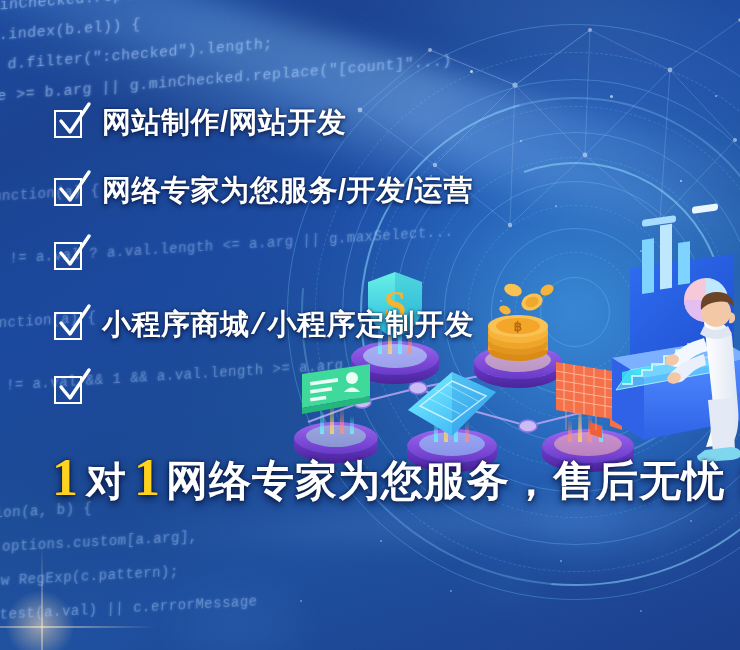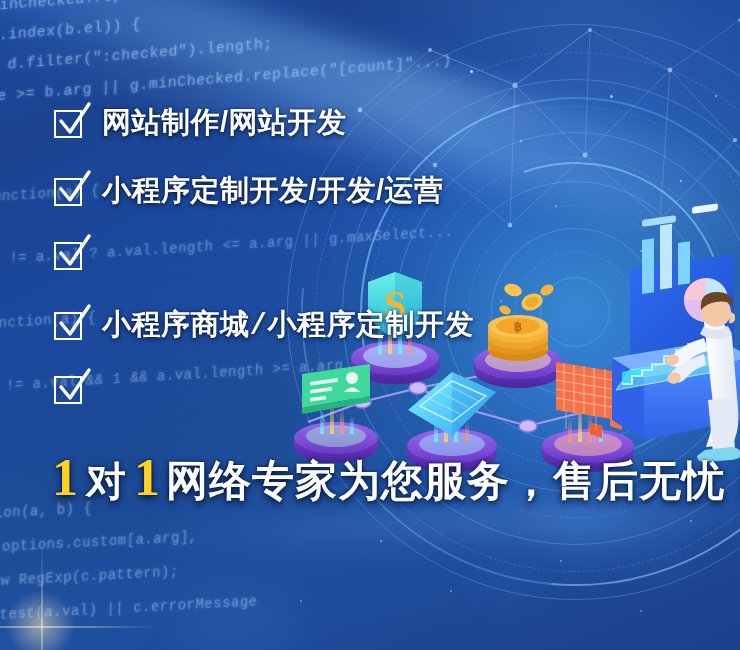--- a/index.html
+++ b/index.html
@@ -453,21 +453,21 @@
       <span class="feature-label">网站制作/网站开发</span>
     </div>
 
     <div class="feature-row" style="left:54px;top:171px;">
       <span class="cb">
         <span class="box"></span>
         <svg viewBox="0 0 40 40">
             <path d="M6 19 L15 30 L34 2" fill="none" stroke="#ffffff" stroke-width="3.4" stroke-linecap="round" stroke-linejoin="round"></path>
           </svg>
       </span>
-      <span class="feature-label">小程序定制开发/开发/运营</span>
+      <span class="feature-label">网络专家为您服务/开发/运营</span>
     </div>
 
     <div class="feature-row" style="left:54px;top:238px;">
       <span class="cb">
         <span class="box"></span>
         <svg viewBox="0 0 40 40">
             <path d="M6 19 L15 30 L34 2" fill="none" stroke="#ffffff" stroke-width="3.4" stroke-linecap="round" stroke-linejoin="round"></path>
           </svg>
       </span>
     </div>

